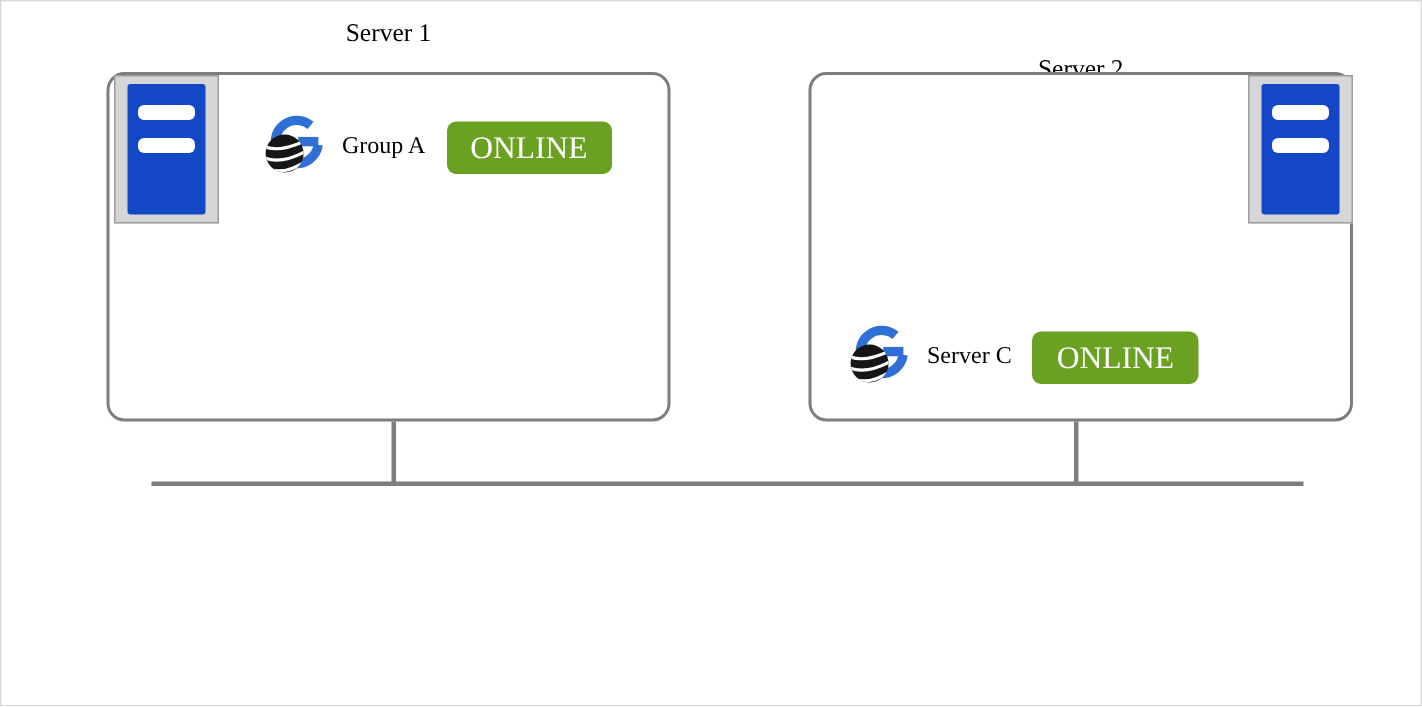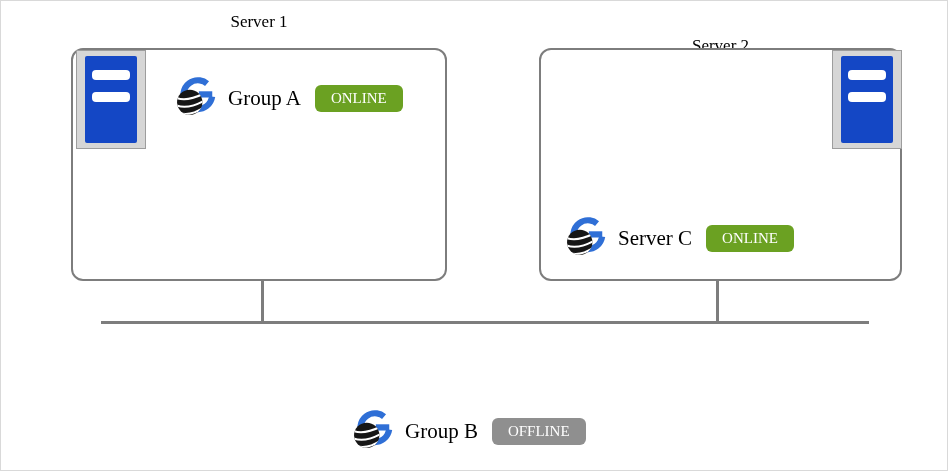--- a/index.html
+++ b/index.html
@@ -54,27 +54,27 @@
   
   .group-row{
     position:absolute;
     display:flex;
     align-items:center;
     gap:10px;
     height:48px;
   }
   .globe{width:46px;height:46px;flex:0 0 auto;}
   .group-name{
-    font-size:21px;
+    font-size:16px;
     color:#000;
     white-space:nowrap;
     padding:0 4px 0 0;
   }
   .badge{
-    font-size:15px;
+    font-size:21px;
     color:#fff;
     padding:5px 16px;
     border-radius:6px;
     white-space:nowrap;
     text-align:center;
   }
   .badge-online{background:var(--online,#6ba122);}
   .badge-offline{background:var(--offline,#8f8f8f);}
   
   .line{position:absolute;background:var(--line-gray,#7d7d7d);}
@@ -139,21 +139,14 @@
         <use href="#globe-logo"></use>
       </svg>
     <span class="group-name">Server C</span>
     <span class="badge badge-online">ONLINE</span>
   </div>
 
   <div class="line vline" style="left:260px;top:280px;height:42px;"></div>
   <div class="line vline" style="left:715px;top:280px;height:42px;"></div>
   <div class="line hline" style="left:100px;top:320px;width:768px;"></div>
 
-  <div class="group-row" style="left:348px;top:406px;">
-    <svg class="globe">
-        <use href="#globe-logo"></use>
-      </svg>
-    <span class="group-name">Group B</span>
-    <span class="badge badge-offline">OFFLINE</span>
-  </div>
 
 </div>
 
 </body></html>

